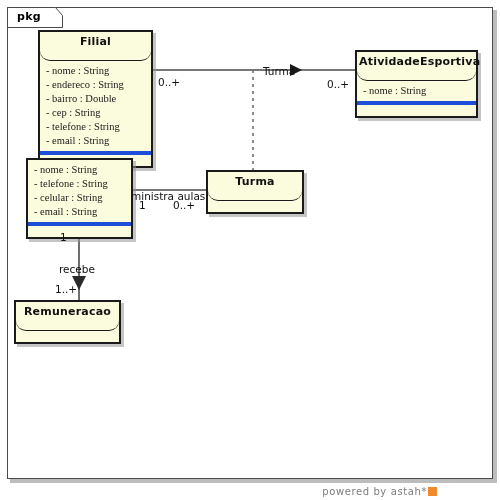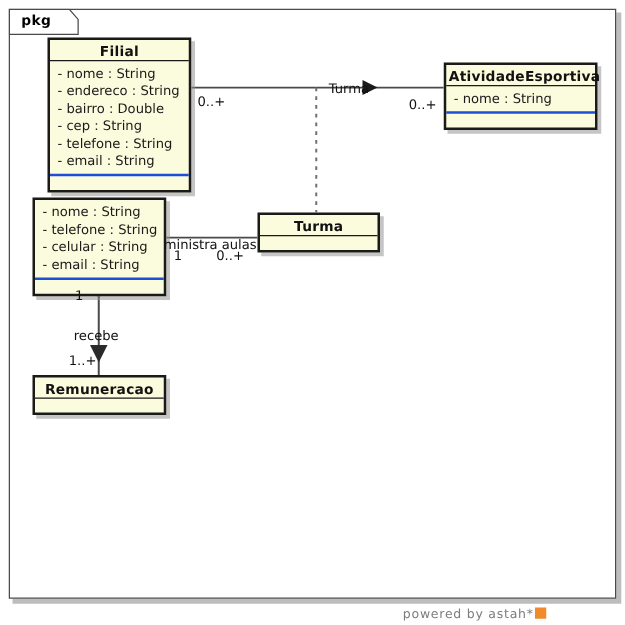--- a/index.html
+++ b/index.html
@@ -62,28 +62,30 @@
     background: #fbfbdd;
     border: 2px solid #1a1a1a;
     box-sizing: border-box;
     box-shadow: 3px 3px 0 rgba(150,150,150,0.55);
   }
   .uml-name {
     text-align: center;
     font-size: 11px;
     font-weight: bold;
     color: #111111;
-    padding: 3px 2px 0 2px;
+    padding: 3px 2px 12px 2px;
     border-bottom: 1px solid #1a1a1a;
     line-height: 13px;
     letter-spacing: 0.2px;
+    border-radius: 10px;
   }
   .uml-attrs {
     padding: 3px 5px 3px 6px;
-    border-bottom: 2px solid #1d4ed8;
+    border-bottom: 4px solid #1d4ed8;
+    font-family: Liberation Serif, serif;
   }
   .uml-attrs div {
     font-size: 10.5px;
     color: #1a1a1a;
     line-height: 14px;
     white-space: nowrap;
   }
   .uml-ops {
     height: 11px;
   }
@@ -174,21 +176,21 @@
       <div>- email : String</div>
     </div>
     <div class="uml-ops"></div>
   </div>
 
   <div class="uml-class" style="left:206px; top:170px; width:98px;">
     <div class="uml-name">Turma</div>
     <div class="uml-ops"></div>
   </div>
 
-  <div class="uml-class" style="left:26px; top:300px; width:107px;">
+  <div class="uml-class" style="left:14px; top:300px; width:107px;">
     <div class="uml-name">Remuneracao</div>
     <div class="uml-ops"></div>
   </div>
 
   <div class="mult" style="left:158px; top:76px;">0..+</div>
   <div class="assoc-label" style="left:263px; top:65px;">Turma</div>
   <div class="mult" style="left:327px; top:78px;">0..+</div>
 
   <div class="assoc-label" style="left:131px; top:190px;">ministra aulas</div>
   <div class="mult" style="left:139px; top:199px;">1</div>

